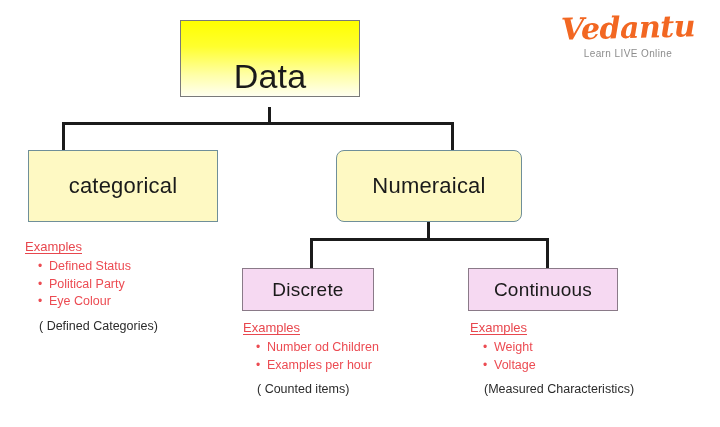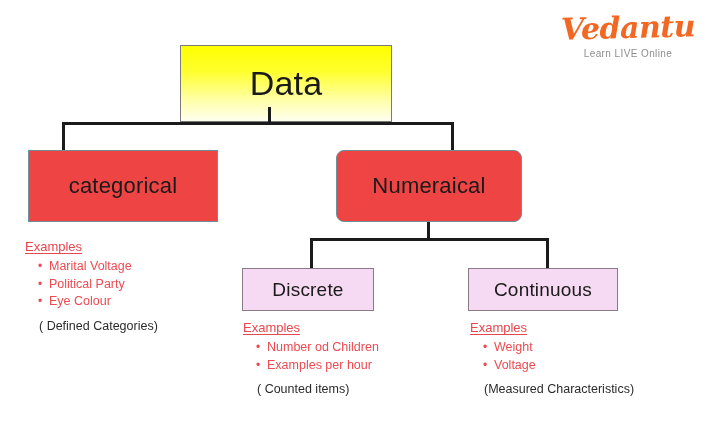--- a/index.html
+++ b/index.html
@@ -27,21 +27,21 @@
     color: #1a1a1a;
     letter-spacing: .2px;
     white-space: nowrap;
   }
   .node-root {
     background: linear-gradient(to bottom, #ffff00 0%, #ffff2e 34%, #ffffa8 72%, #fffff0 100%);
     font-size: 34px;
     font-weight: 400;
   }
   .node-l1 {
-    background: #ef4444;
+    background: #fef9c3;
     border-color: #6f8f99;
     font-size: 22px;
   }
   .node-l2 {
     background: #f6d9f2;
     border-color: #8a7a88;
     font-size: 19px;
   }
 
   
@@ -125,21 +125,21 @@
 </head>
 <body>
 
 <div id="page">
 
   <div id="logo">
     <span class="mark">Vedantu</span>
     <span class="tag">Learn LIVE Online</span>
   </div>
 
-  <div class="node node-root" style="left:180px; top:45px; width:212px; height:77px;">
+  <div class="node node-root" style="left:180px; top:20px; width:180px; height:77px;align-items:flex-end;">
     <span>Data</span>
   </div>
 
   <div class="ln ln-v" style="left:268px; top:107px; width:3px; height:16px;"></div>
   <div class="ln ln-h" style="left:62px; top:122px; width:392px; height:3px;"></div>
   <div class="ln ln-v" style="left:62px; top:122px; width:3px; height:29px;"></div>
   <div class="ln ln-v" style="left:451px; top:122px; width:3px; height:29px;"></div>
 
   <div class="node node-l1" style="left:28px; top:150px; width:190px; height:72px;">
     <span>categorical</span>
@@ -158,21 +158,21 @@
     <span>Discrete</span>
   </div>
 
   <div class="node node-l2" style="left:468px; top:268px; width:150px; height:43px;text-align:right;">
     <span>Continuous</span>
   </div>
 
   <div class="examples" style="left:25px; top:240px; width:210px;">
     <span class="ex-title">Examples</span>
     <ul class="ex-list">
-      <li><span class="bullet">•</span><span>Marital Voltage</span></li>
+      <li><span class="bullet">•</span><span>Defined Status</span></li>
       <li><span class="bullet">•</span><span>Political Party</span></li>
       <li><span class="bullet">•</span><span>Eye Colour</span></li>
     </ul>
     <div class="ex-note">( Defined Categories)</div>
   </div>
 
   <div class="examples" style="left:243px; top:321px; width:230px;">
     <span class="ex-title">Examples</span>
     <ul class="ex-list">
       <li><span class="bullet">•</span><span>Number od Children</span></li>

